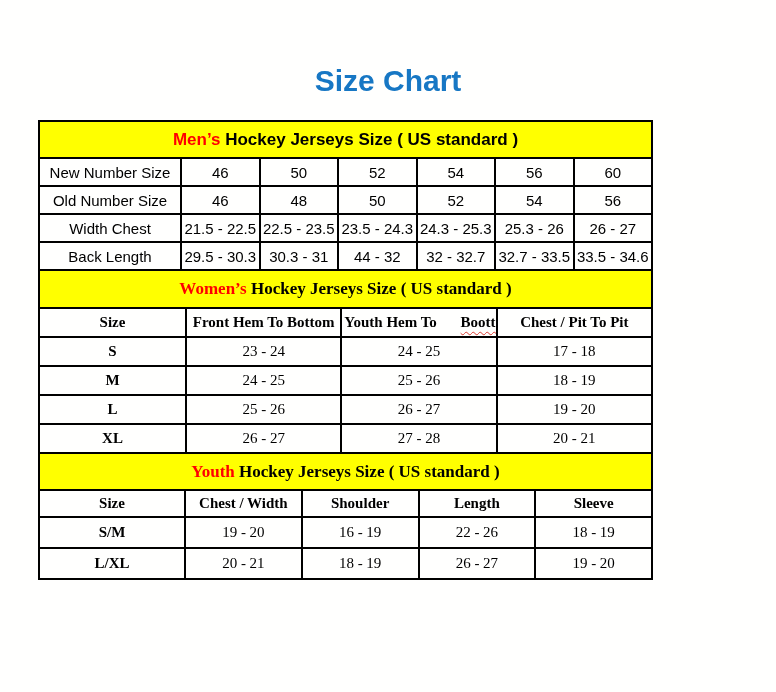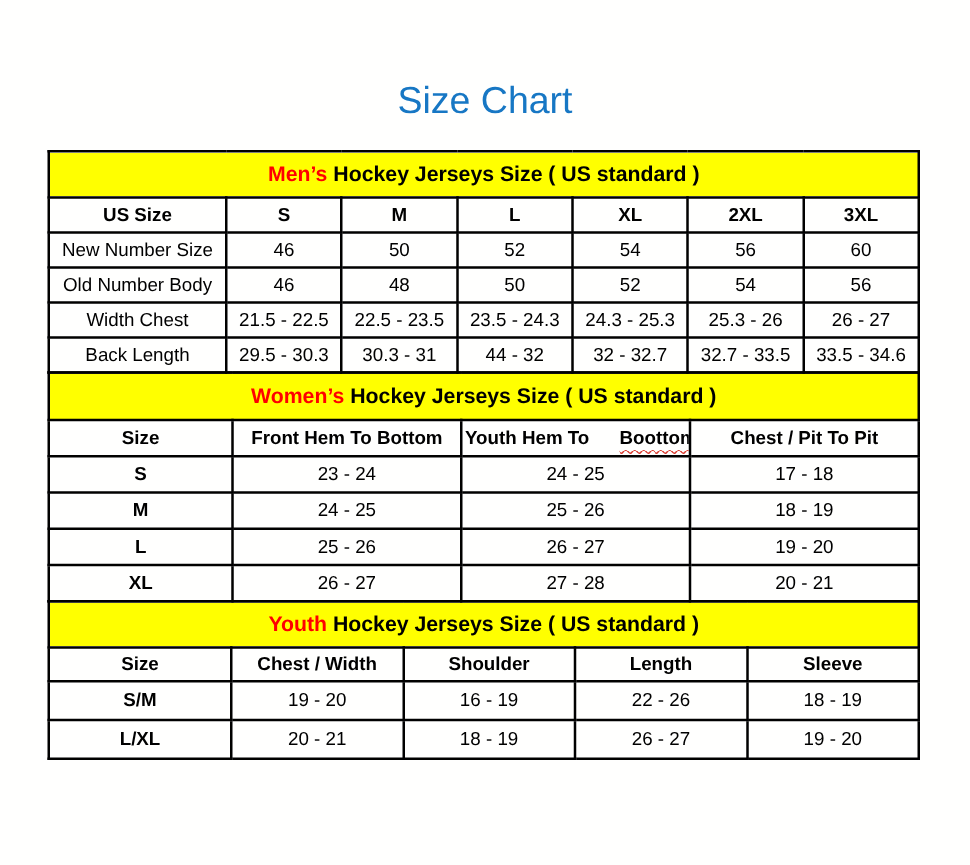--- a/index.html
+++ b/index.html
@@ -14,34 +14,35 @@
     color: #000;
     overflow: hidden;
   }
   .page-title {
     margin: 64px 0 0 0;
     width: 776px;
     text-align: center;
     color: #1777c4;
     font-size: 30px;
     line-height: 34px;
-    font-weight: normal;
+    font-weight: bold;
     letter-spacing: 0px;
   }
   .chart-wrap {
     margin-top: 22px;
   }
   table.sizes {
     border-collapse: collapse;
     table-layout: fixed;
-    width: 698px;
+    width: 615px;
     margin-left: 38px;
   }
   table.sizes + table.sizes {
     margin-top: -2px;
+    font-family: Liberation Serif, serif;
   }
   table.sizes td, table.sizes th {
     border: 2px solid #000;
     text-align: center;
     vertical-align: middle;
     font-size: 15px;
     padding: 0 2px;
     overflow: hidden;
     white-space: nowrap;
   }
@@ -92,40 +93,31 @@
         <col>
         <col>
         <col>
         <col>
         <col>
       </colgroup>
     <tbody>
         <tr class="banner">
       <td colspan="7"><span class="hl">Men’s</span><span> Hockey Jerseys Size ( US standard )</span></td>
     </tr>
-    <tr class="cols">
-      <th>US Size</th>
-      <th>S</th>
-      <th>M</th>
-      <th>L</th>
-      <th>XL</th>
-      <th>2XL</th>
-      <th>3XL</th>
-    </tr>
     <tr>
       <td>New Number Size</td>
       <td>46</td>
       <td>50</td>
       <td>52</td>
       <td>54</td>
       <td>56</td>
       <td>60</td>
     </tr>
     <tr>
-      <td>Old Number Body</td>
+      <td>Old Number Size</td>
       <td>46</td>
       <td>48</td>
       <td>50</td>
       <td>52</td>
       <td>54</td>
       <td>56</td>
     </tr>
     <tr>
       <td>Width Chest</td>
       <td>21.5 - 22.5</td>

